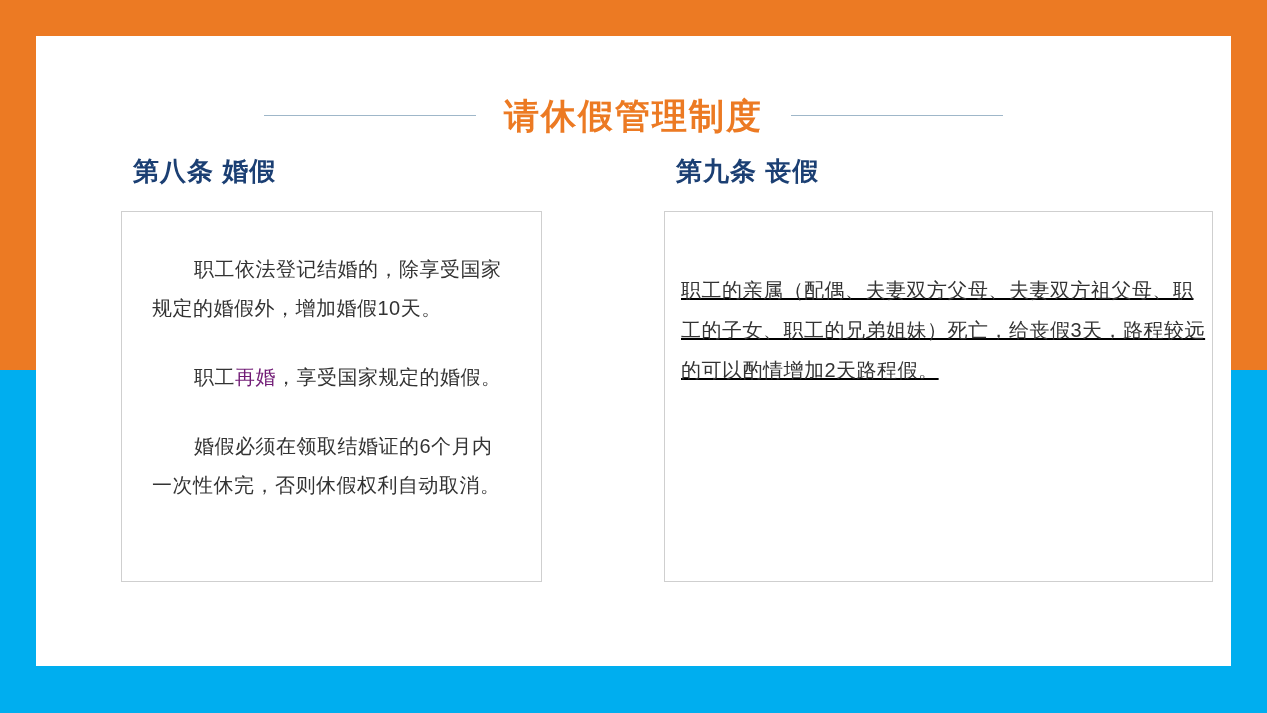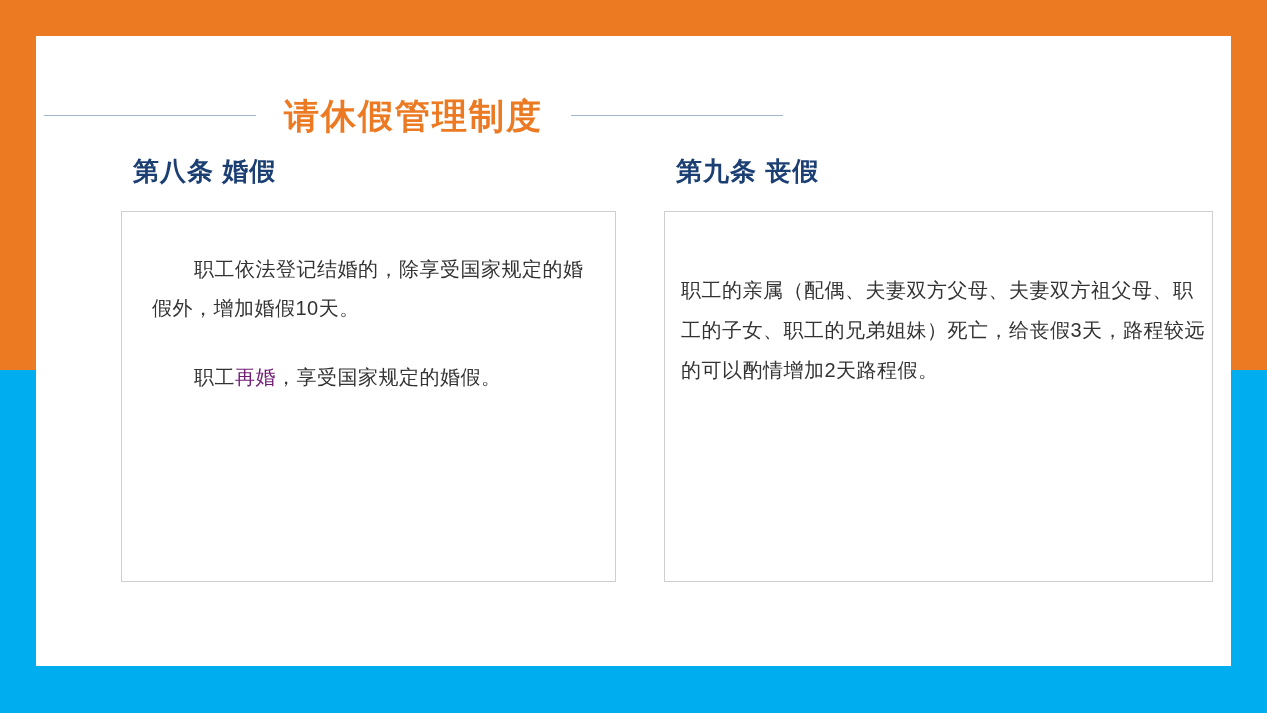--- a/index.html
+++ b/index.html
@@ -43,22 +43,21 @@
 
   
   .title-row {
     position: absolute;
     left: 0;
     top: 52px;
     width: 1195px;
     height: 54px;
     display: flex;
     align-items: center;
-    justify-content: flex-start;
-    padding-left: 8px;
+    justify-content: center;
   }
   .title-rule {
     height: 1px;
     background: #9fb7c9;
     width: 212px;
     flex: 0 0 212px;
   }
   .slide-title {
     font-size: 35px;
     font-weight: bold;
@@ -89,27 +88,28 @@
     font-size: 26px;
     font-weight: bold;
     color: #1b3f73;
     margin: 0 0 22px 12px;
     letter-spacing: 1px;
   }
 
   .box {
     box-sizing: border-box;
     border: 1px solid #cfcfcf;
-    width: 495px;
+    width: 421px;
     height: 371px;
     padding: 38px 30px 4px 30px;
   }
   .box-right {
     width: 549px;
     padding: 58px 6px 20px 16px;
+    text-decoration: underline;
   }
 
   .para {
     font-size: 20px;
     color: #333333;
     line-height: 1.95;
     margin: 0 0 30px 0;
     letter-spacing: 0.5px;
   }
   .para:last-child { margin-bottom: 0; }
@@ -136,20 +136,21 @@
       <div class="title-rule"></div>
     </div>
 
     <div class="columns">
 
       <div class="col col-left">
         <div class="col-heading">第八条  婚假</div>
         <div class="box">
           <p class="para para-indent"><span>职工依法登记结婚的，除享受国家规定的婚假外，增加婚假10天。</span></p>
           <p class="para para-indent"><span>职工</span><span class="hl-red">再婚</span><span>，享受国家规定的婚假。</span></p>
+          <p class="para para-indent"><span>婚假必须在领取结婚证的6个月内一次性休完，否则休假权利自动取消。</span></p>
         </div>
       </div>
 
       <div class="col col-right">
         <div class="col-heading">第九条  丧假</div>
         <div class="box box-right">
           <p class="para para-right"><span>职工的亲属（配偶、夫妻双方父母、夫妻双方祖父母、职工的子女、职工的兄弟姐妹）死亡，给丧假3天，路程较远的可以酌情增加2天路程假。</span></p>
         </div>
       </div>
 

